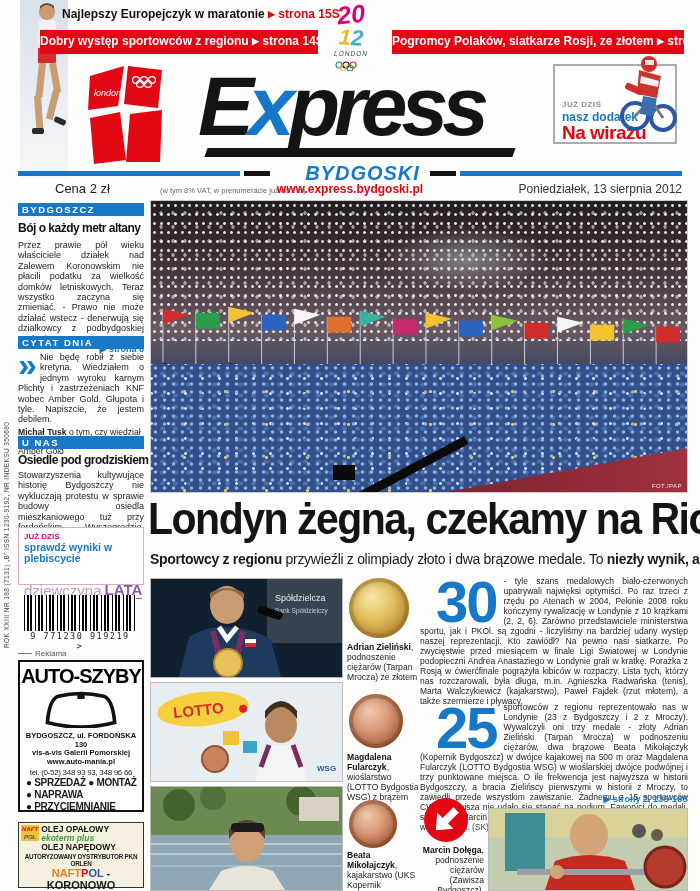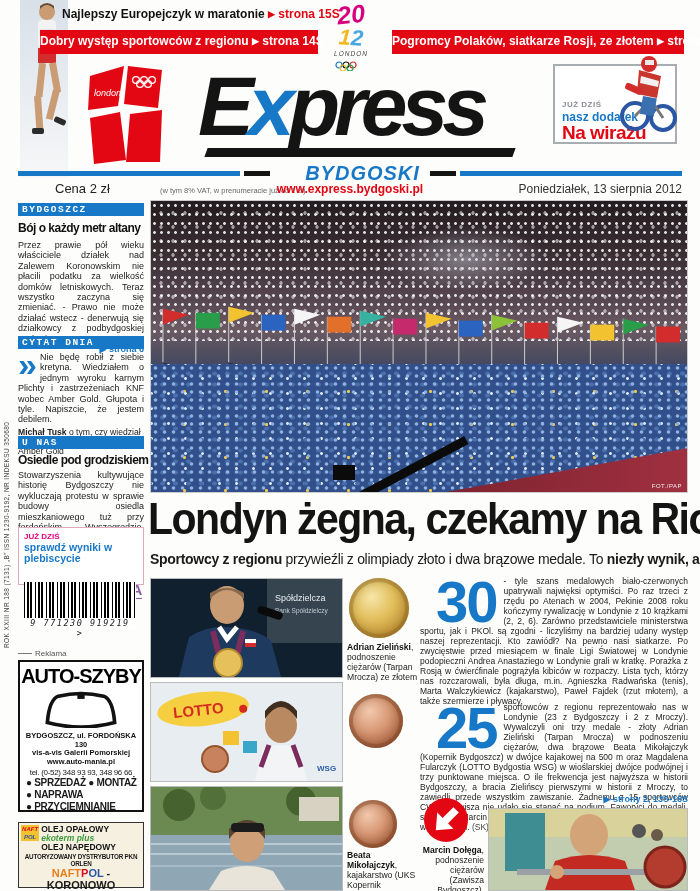--- a/index.html
+++ b/index.html
@@ -38,36 +38,36 @@
   .infobar .price{position:absolute;left:55px;top:0;font-size:13px;color:#222;}
   .infobar .note{font-size:7.5px;color:#666;margin-left:6px;padding-left:44px;}
   .infobar .web{position:absolute;left:0;width:700px;text-align:center;top:1px;color:#e30613;font-weight:bold;font-size:12px;}
   .infobar .date{position:absolute;right:18px;top:1px;}
   
   .vertinfo{left:3px;top:648px;transform:rotate(-90deg);transform-origin:0 0;width:460px;
             font-size:6.5px;color:#444;letter-spacing:.4px;white-space:nowrap;}
   
   #sidebar{left:18px;top:0;width:126px;height:891px;}
   .shead{position:absolute;left:0;width:126px;height:13px;background:#1878c8;color:#fff;
-         font-size:9.5px;font-weight:bold;letter-spacing:1.5px;line-height:13px;padding-left:4px;box-sizing:border-box;font-family:Liberation Mono, monospace;}
+         font-size:9.5px;font-weight:bold;letter-spacing:1.5px;line-height:13px;padding-left:4px;box-sizing:border-box;}
   .stitle{position:absolute;left:0;width:126px;font-size:12px;font-weight:bold;letter-spacing:-0.5px;color:#111;white-space:nowrap;}
   .sbody{position:absolute;left:0;width:126px;font-size:9px;line-height:10.4px;color:#222;text-align:justify;}
   .slink{display:block;text-align:right;color:#1878c8;font-weight:bold;font-size:9px;}
   .slink-in{color:#1878c8;font-weight:bold;}
   .quote-mark{float:left;font-size:34px;line-height:24px;color:#1878c8;font-weight:bold;margin-right:3px;}
   .sattrib{margin-top:3px;font-size:8.6px;line-height:9.8px;text-align:left;}
   .pleb{position:absolute;left:0;top:527px;width:126px;height:58px;border:1px solid #e0aabe;background:#fff;box-sizing:border-box;padding:4px 5px;}
   .pleb .p1{font-size:8px;font-weight:bold;color:#e6007e;}
   .pleb .p2{font-size:10.5px;font-weight:bold;color:#1878c8;line-height:11px;margin-top:1px;}
   .pleb .p3{margin-top:16px;font-size:15px;color:#b39dcb;display:flex;align-items:center;gap:3px;}
   .pleb .p3 b{color:#8b5ca5;border-bottom:1px solid #8b5ca5;}
   .sun{display:inline-block;width:20px;height:20px;border-radius:50%;
        background:radial-gradient(circle,#ffd24a 0 34%,#f9a81a 35% 52%,rgba(249,168,26,0) 53%),
        repeating-conic-gradient(#f9a81a 0 9deg,rgba(0,0,0,0) 9deg 30deg);}
-  .barcode{position:absolute;left:6px;top:582px;width:112px;height:47px;background:#fff;font-style:italic;}
+  .barcode{position:absolute;left:6px;top:595px;width:112px;height:47px;background:#fff;}
   .bars{height:36px;background:repeating-linear-gradient(90deg,#000 0 1px,#fff 1px 3px,#000 3px 5px,#fff 5px 6px,#000 6px 8px,#fff 8px 11px);}
   .bdigits{font-family:"DejaVu Sans Mono",monospace;font-size:8.5px;letter-spacing:1.5px;text-align:center;}
   .reklama{position:absolute;left:0;top:649px;font-size:8px;color:#555;}
   .reklama .dash{display:inline-block;width:14px;height:1px;background:#777;vertical-align:middle;margin-right:3px;}
   .ad1{position:absolute;left:0;top:660px;width:126px;height:152px;border:2px solid #111;background:#fff;
        box-sizing:border-box;text-align:center;padding-top:3px;}
   .ad1 .t{font-size:20px;font-weight:bold;letter-spacing:-1px;color:#000;}
   .ad1 .addr{font-size:7.5px;font-weight:bold;line-height:8.6px;color:#111;}
   .ad1 .tel{font-size:8px;font-weight:normal;letter-spacing:-0.3px;margin-top:2px;}
   .ad1 .srv{text-align:left;padding-left:6px;font-size:10px;font-weight:bold;line-height:12px;letter-spacing:-0.3px;}
@@ -427,20 +427,21 @@
       <ellipse cx="96" cy="56" rx="17" ry="19" fill="#cfa077"></ellipse>
       <path d="M78 52 Q96 28 114 52 L114 42 Q96 24 78 42 Z" fill="#5a4430"></path>
       <rect x="80" y="36" width="33" height="9" rx="4" fill="#1c1c1c"></rect>
       <path d="M58 103 L70 84 Q96 74 122 84 L134 103 Z" fill="#e8e4da"></path>
     </svg>
   </div>
 
   <div class="medal gold m1"></div>
   <div class="capt c1"><b>Adrian Zieliński</b><span>, podnoszenie ciężarów (Tarpan Mrocza) ze złotem</span></div>
   <div class="medal bronze m2"></div>
+  <div class="capt c2"><b>Magdalena Fularczyk</b><span>, wioślarstwo (LOTTO Bydgostia WSG) z brązem</span></div>
   <div class="medal bronze m3"></div>
   <div class="capt c3"><b>Beata Mikołajczyk</b><span>, kajakarstwo (UKS Kopernik Bydgoszcz) zdobyła brązowy medal</span></div>
 
   <div class="story st1">
     <span class="bignum">30</span>
     <span>- tyle szans medalowych biało-czerwonych upatrywali najwięksi optymiści. Po raz trzeci z rzędu po Atenach w 2004, Pekinie 2008 roku kończymy rywalizację w Londynie z 10 krążkami (2, 2, 6). Zarówno przedstawiciele ministerstwa sportu, jak i PKOl. są zgodni - liczyliśmy na bardziej udany występ naszej reprezentacji. Kto zawiódł? Na pewno nasi siatkarze. Po zwycięstwie przed miesiącem w finale Ligi Światowej w Londynie podopieczni Andrea Anastaziego w Londynie grali w kratkę. Porażka z Rosją w ćwierćfinale pogrążyła kibiców w rozpaczy. Lista tych, którzy nas rozczarowali, była długa, m.in. Agnieszka Radwańska (tenis), Marta Walczykiewicz (kajakarstwo), Paweł Fajdek (rzut młotem), a także szermierze i pływacy.</span>
   </div>
   <div class="story st2">
     <span class="bignum">25</span>
     <span>sportowców z regionu reprezentowało nas w Londynie (23 z Bydgoszczy i 2 z Mroczy). Wywalczyli oni trzy medale - złoty Adrian Zieliński (Tarpan Mrocza) w podnoszeniu ciężarów, dwa brązowe Beata Mikołajczyk (Kopernik Bydgoszcz) w dwójce kajakowej na 500 m oraz Magdalena Fularczyk (LOTTO Bydgostia WSG) w wioślarskiej dwójce podwójnej i trzy punktowane miejsca. O ile frekwencja jest najwyższa w historii Bydgoszczy, a bracia Zielińscy pierwszymi w historii z Mroczy, to zawiedli przede wszystkim zawiszanie. Żadnemu z 15 sportowców CWZS Zawisza nie udało się stanąć na podium. Faworyci do medali, sztangista Marcin Dołęga i kajakarz Piotr Siemionowski, nie liczyli się w rywalizacji. </span>

